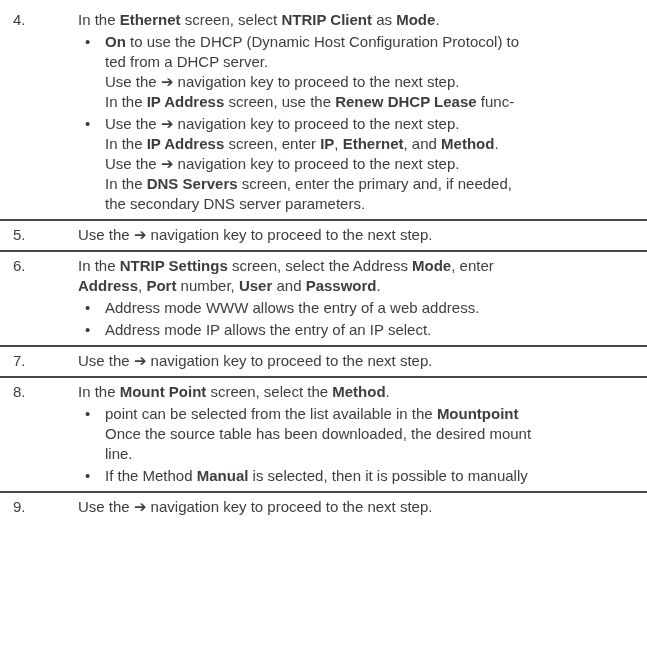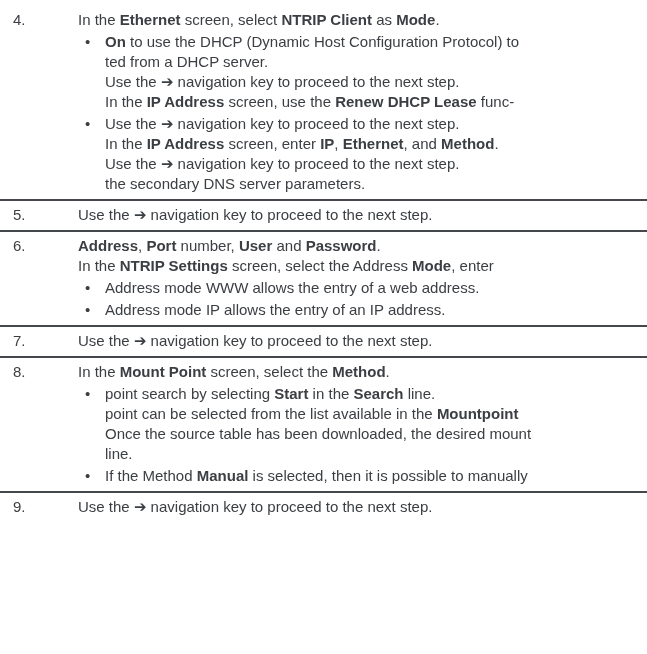--- a/index.html
+++ b/index.html
@@ -81,50 +81,51 @@
             <div class="line"><span>Use the </span><span class="arrow">➔</span><span> navigation key to proceed to the next step.</span></div>
             <div class="line"><span>In the </span><span class="b">IP Address</span><span> screen, use the </span><span class="b">Renew DHCP Lease</span><span> func-</span></div>
           </div>
         </div>
         <div class="bullet-item">
           <span class="bullet-marker">•</span>
           <div class="bullet-lines">
             <div class="line"><span>Use the </span><span class="arrow">➔</span><span> navigation key to proceed to the next step.</span></div>
             <div class="line"><span>In the </span><span class="b">IP Address</span><span> screen, enter </span><span class="b">IP</span><span>, </span><span class="b">Ethernet</span><span>, and </span><span class="b">Method</span><span>.</span></div>
             <div class="line"><span>Use the </span><span class="arrow">➔</span><span> navigation key to proceed to the next step.</span></div>
+            <div class="line"><span>In the </span><span class="b">DNS Servers</span><span> screen, enter the primary and, if needed,</span></div>
             <div class="line"><span>the secondary DNS server parameters.</span></div>
           </div>
         </div>
       </div>
     </div>
     <div class="step-row">
       <div class="step-number">5.</div>
       <div class="step-content">
         <div class="text-block">
           <div class="line"><span>Use the </span><span class="arrow">➔</span><span> navigation key to proceed to the next step.</span></div>
         </div>
       </div>
     </div>
     <div class="step-row">
       <div class="step-number">6.</div>
       <div class="step-content">
         <div class="text-block">
+          <div class="line"><span>In the </span><span class="b">NTRIP Settings</span><span> screen, select the Address </span><span class="b">Mode</span><span>, enter</span></div>
           <div class="line"><span class="b">Address</span><span>, </span><span class="b">Port</span><span> number, </span><span class="b">User</span><span> and </span><span class="b">Password</span><span>.</span></div>
-          <div class="line"><span>In the </span><span class="b">NTRIP Settings</span><span> screen, select the Address </span><span class="b">Mode</span><span>, enter</span></div>
         </div>
         <div class="bullet-item">
           <span class="bullet-marker">•</span>
           <div class="bullet-lines">
             <div class="line"><span>Address mode WWW allows the entry of a web address.</span></div>
           </div>
         </div>
         <div class="bullet-item">
           <span class="bullet-marker">•</span>
           <div class="bullet-lines">
-            <div class="line"><span>Address mode IP allows the entry of an IP address.</span></div>
+            <div class="line"><span>Address mode IP allows the entry of an IP select.</span></div>
           </div>
         </div>
       </div>
     </div>
     <div class="step-row">
       <div class="step-number">7.</div>
       <div class="step-content">
         <div class="text-block">
           <div class="line"><span>Use the </span><span class="arrow">➔</span><span> navigation key to proceed to the next step.</span></div>
         </div>
@@ -132,21 +133,20 @@
     </div>
     <div class="step-row">
       <div class="step-number">8.</div>
       <div class="step-content">
         <div class="text-block">
           <div class="line"><span>In the </span><span class="b">Mount Point</span><span> screen, select the </span><span class="b">Method</span><span>.</span></div>
         </div>
         <div class="bullet-item">
           <span class="bullet-marker">•</span>
           <div class="bullet-lines">
-            <div class="line"><span>point search by selecting </span><span class="b">Start</span><span> in the </span><span class="b">Search</span><span> line.</span></div>
             <div class="line"><span>point can be selected from the list available in the </span><span class="b">Mountpoint</span></div>
             <div class="line"><span>Once the source table has been downloaded, the desired mount</span></div>
             <div class="line"><span>line.</span></div>
           </div>
         </div>
         <div class="bullet-item">
           <span class="bullet-marker">•</span>
           <div class="bullet-lines">
             <div class="line"><span>If the Method </span><span class="b">Manual</span><span> is selected, then it is possible to manually</span></div>
           </div>

